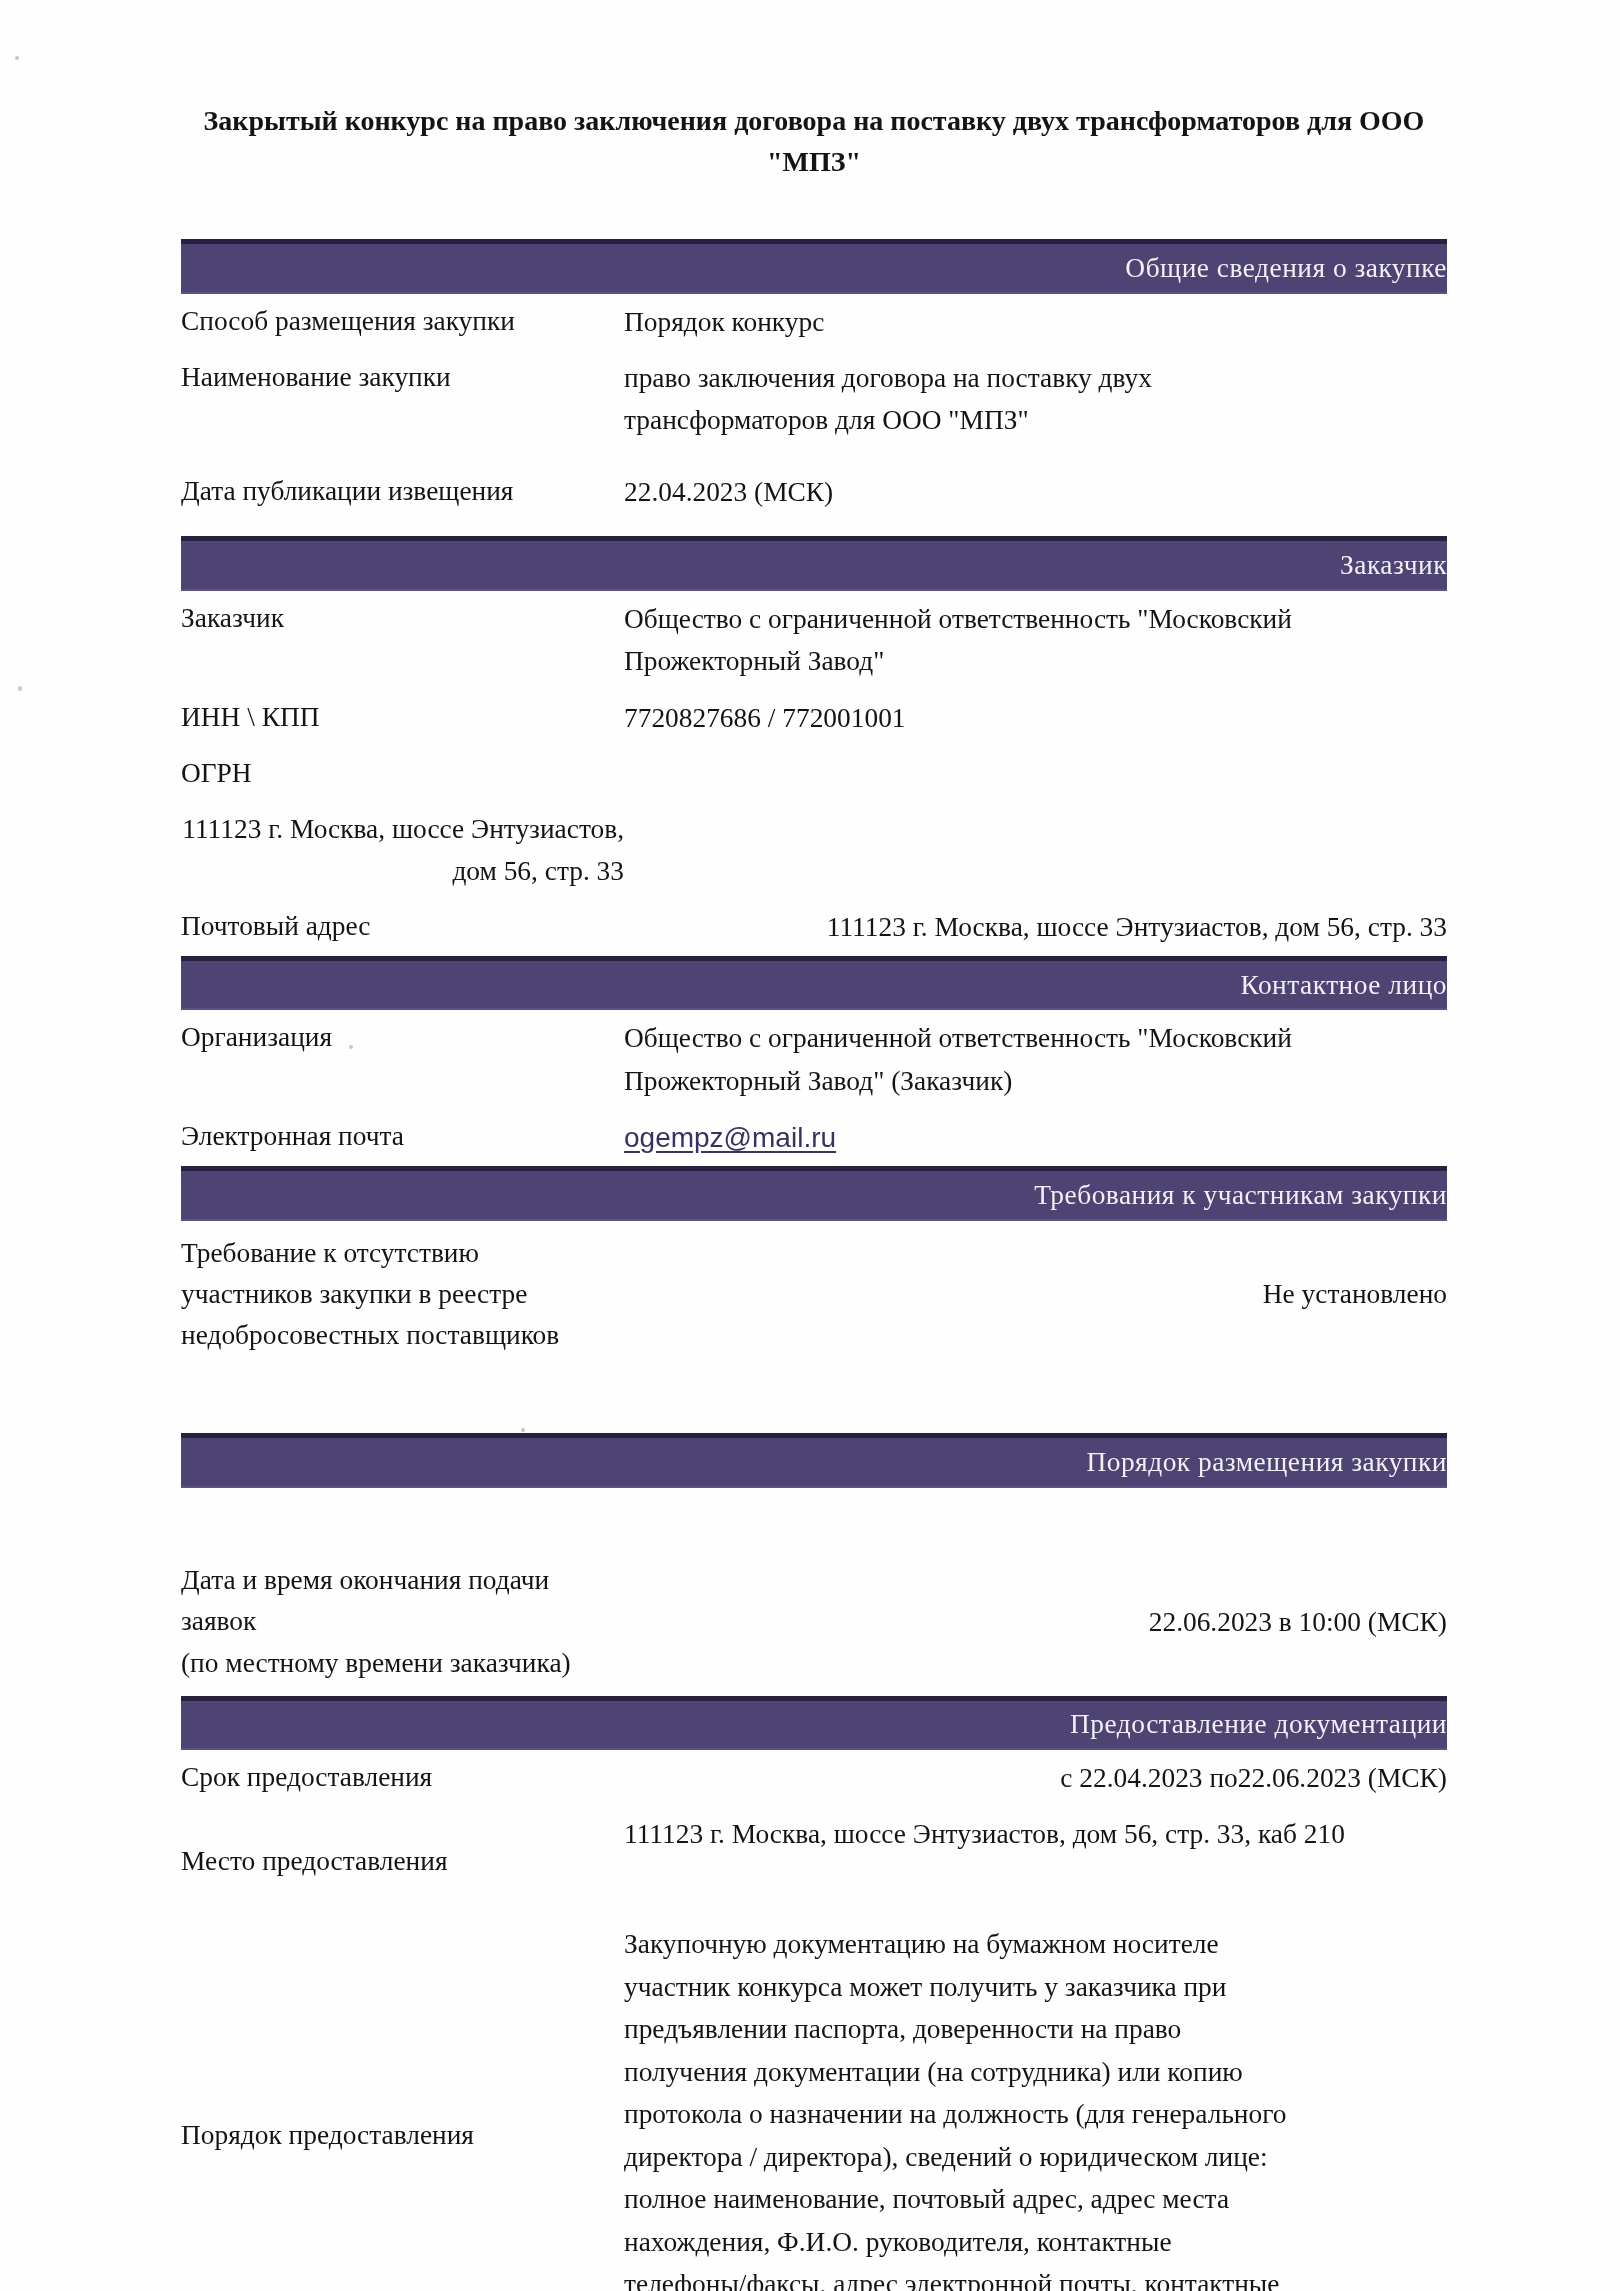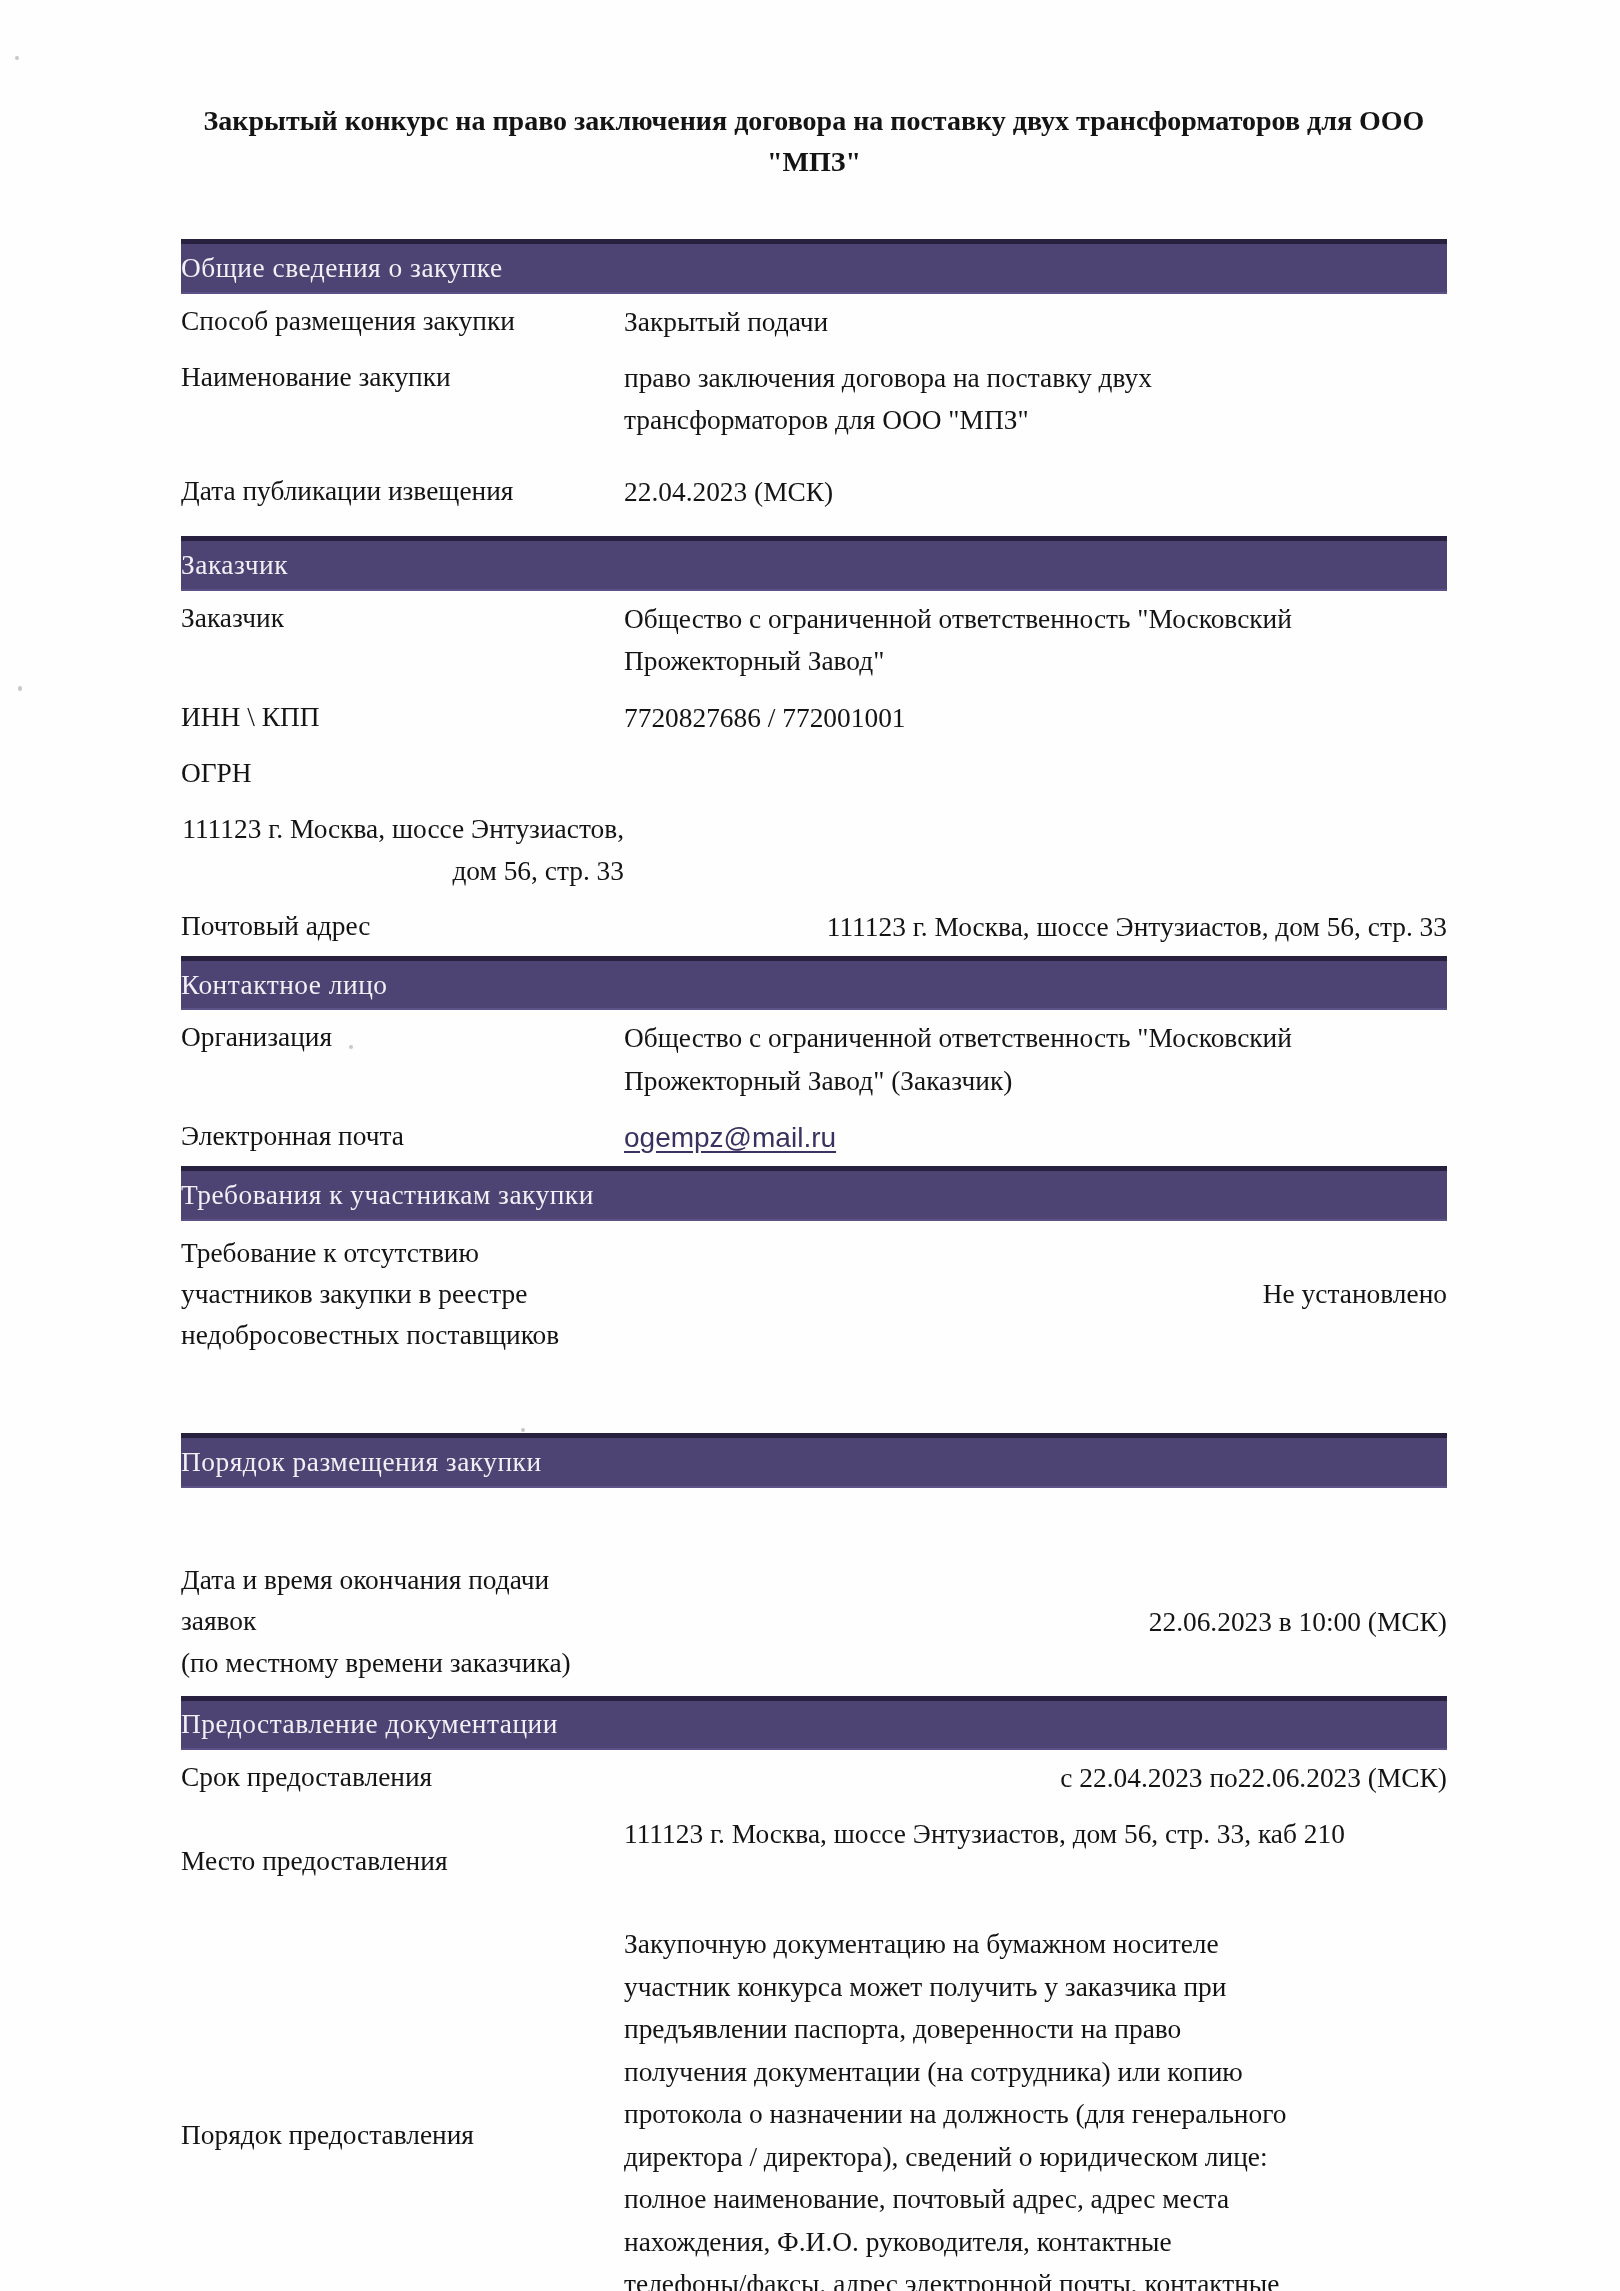--- a/index.html
+++ b/index.html
@@ -21,21 +21,21 @@
     margin: 0 auto 57px auto;
     max-width: 1274px;
     white-space: pre-line;
   }
 
   .section-bar {
     background: #4e4474;
     border-top: 5.9px solid #27213f;
     box-shadow: inset 0 -2px 0 #5c5287;
     color: #f2f0f6;
-    text-align: left;
+    text-align: right;
     font-size: 27.4px;
     padding: 8.8px 0 9.8px 0;
     letter-spacing: 0.5px;
   }
 
   .row {
     display: grid;
     grid-template-columns: 443px 823px;
     padding: 6.9px 0;
   }
@@ -78,21 +78,21 @@
 </head>
 <body>
 
 <div class="page">
 
   <h1 class="doc-title">Закрытый конкурс на право заключения договора на поставку двух трансформаторов для ООО "МПЗ"</h1>
 
   <div class="section-bar">Общие сведения о закупке</div>
   <div class="row">
     <div class="label">Способ размещения закупки</div>
-    <div class="value">Закрытый подачи</div>
+    <div class="value">Порядок конкурс</div>
   </div>
   <div class="row">
     <div class="label">Наименование закупки</div>
     <div class="value">право заключения договора на поставку двух трансформаторов для ООО "МПЗ"</div>
   </div>
   <div class="row gap-top-sm">
     <div class="label">Дата публикации извещения</div>
     <div class="value">22.04.2023 (МСК)</div>
   </div>
 

